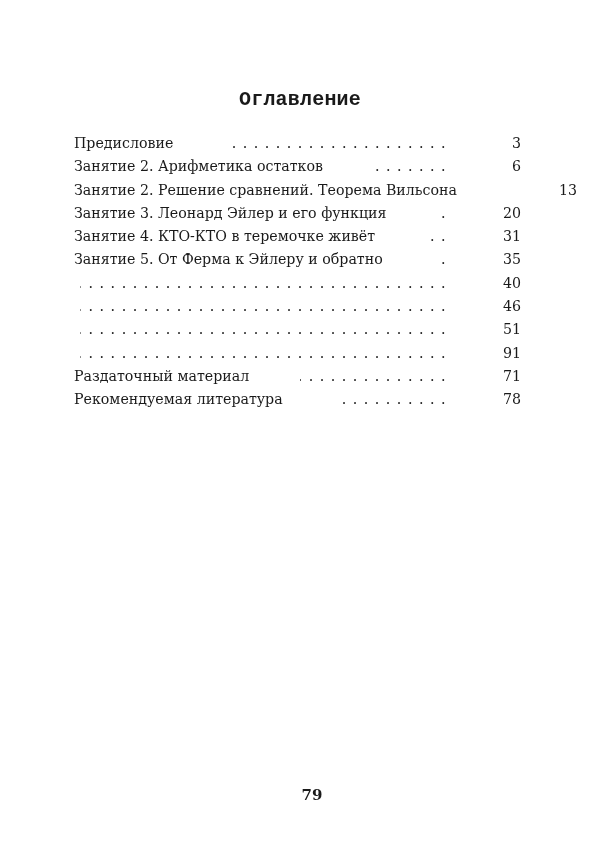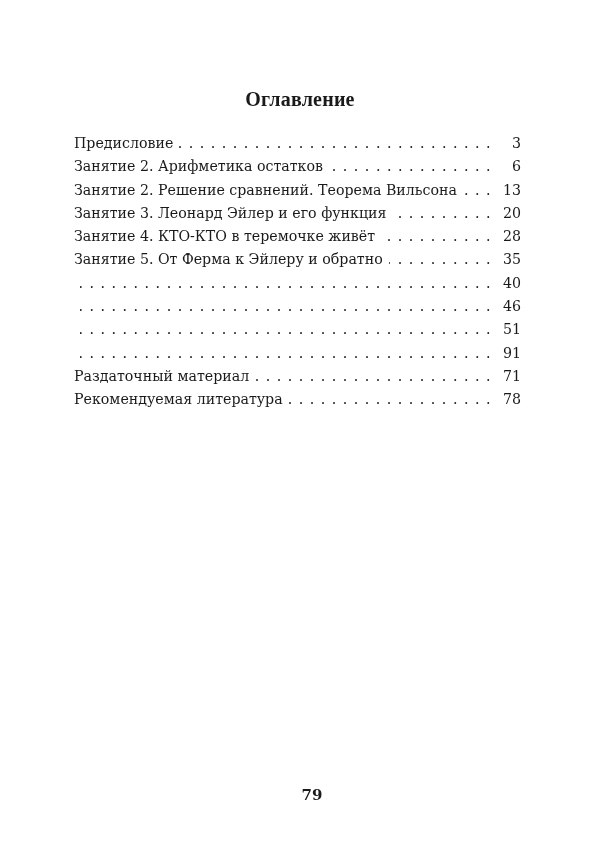--- a/index.html
+++ b/index.html
@@ -2,26 +2,27 @@
 <html><head>
   <meta charset="utf-8">
   <style>
     html, body { margin: 0; padding: 0; }
     body {
       width: 600px; height: 847px; background: #ffffff; position: relative; overflow: hidden;
       font-family: "DejaVu Serif", "Liberation Serif", serif; color: #1a1a1a;
     }
     .title {
       position: absolute; left: 0; width: 600px; top: 88px; text-align: center;
-      font-family: Liberation Serif, serif; font-weight: bold; font-size: 20px; letter-spacing: 0.2px;
+      font-family: Liberation Mono, monospace; font-weight: bold; font-size: 20px; letter-spacing: 0.2px;
     }
     .toc { position: absolute; left: 74px; width: 447px; top: 132px; }
     .row {
       display: flex; align-items: baseline; height: 23.3px; font-size: 14.2px; line-height: 23.3px;
       white-space: nowrap;
+      gap: 45px;
     }
     .row .label { flex: 0 0 auto; }
     .row .dots {
       flex: 1 1 auto; overflow: hidden; margin: 0 6px; letter-spacing: 6.5px; color: #1a1a1a;
       text-align: right; direction: rtl;
     }
     .row .page { flex: 0 0 auto; min-width: 18px; text-align: right; }
     .pagenum {
       position: absolute; left: 12px; width: 600px; top: 786px; text-align: center;
       font-weight: bold; font-size: 15px;
@@ -49,21 +50,21 @@
     <span class="page">13</span>
   </div>
   <div class="row">
     <span class="label">Занятие 3. Леонард Эйлер и его функция</span>
     <span class="dots">................................................................</span>
     <span class="page">20</span>
   </div>
   <div class="row">
     <span class="label">Занятие 4. КТО-КТО в теремочке живёт</span>
     <span class="dots">................................................................</span>
-    <span class="page">28</span>
+    <span class="page">31</span>
   </div>
   <div class="row">
     <span class="label">Занятие 5. От Ферма к Эйлеру и обратно</span>
     <span class="dots">................................................................</span>
     <span class="page">35</span>
   </div>
   <div class="row">
     <span class="dots">................................................................</span>
     <span class="page">40</span>
   </div>

